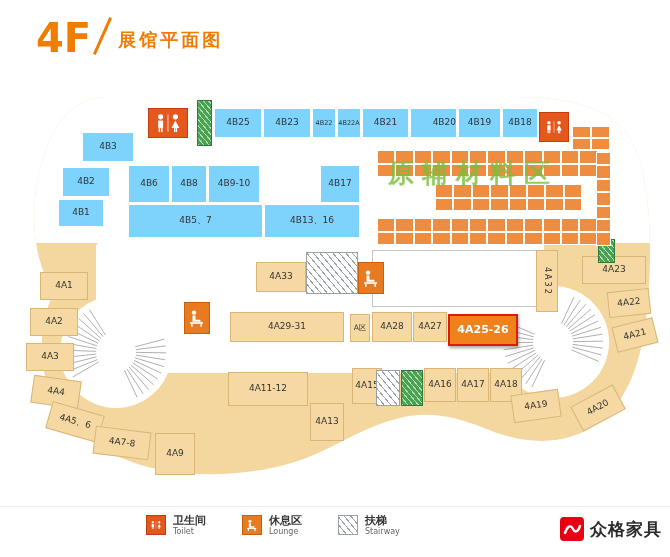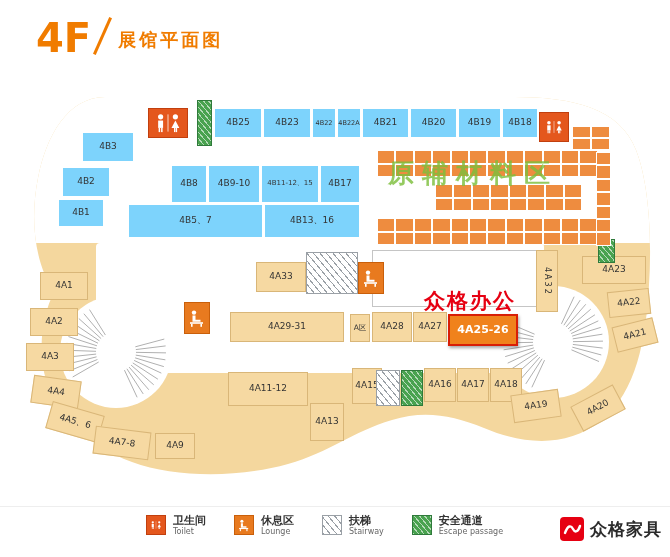--- a/index.html
+++ b/index.html
@@ -33,21 +33,21 @@
   .booth svg{width:100%;height:100%;display:block;}
 
   
   .watermark{position:absolute;left:388px;top:156px;font-size:26px;font-weight:bold;letter-spacing:8px;
       color:rgba(125,190,60,.82);z-index:4;white-space:nowrap;}
   .highlight-name{position:absolute;left:424px;top:287px;font-size:21px;font-weight:bold;letter-spacing:2px;
       color:#e60012;z-index:5;white-space:nowrap;text-shadow:0 0 2px #fff;}
 
   
   .legend-rule{position:absolute;left:0;top:506px;width:670px;height:1px;background:#eee;}
-  .legend{position:absolute;left:146px;top:514px;display:flex;gap:28px;align-items:center;}
+  .legend{position:absolute;left:146px;top:514px;display:flex;gap:36px;align-items:center;}
   .legend-item{display:flex;align-items:center;gap:7px;}
   .li{width:20px;height:20px;box-sizing:border-box;display:flex;align-items:center;justify-content:center;padding:2px;}
   .li svg{width:100%;height:100%;display:block;}
   .li.toilet{background:#e4571d;border:1px solid #c13f0e;}
   .li.lounge{background:#e87a1f;border:1px solid #c95f0a;}
   .li.stair{background:#fff;border:1px solid #9aa0a6;
       background-image:repeating-linear-gradient(50deg,#9aa0a6 0,#9aa0a6 1px,transparent 1px,transparent 5px);}
   .li.escape{background:#49a24f;border:1px solid #2f7a3b;
       background-image:repeating-linear-gradient(50deg,rgba(255,255,255,.6) 0,rgba(255,255,255,.6) 1px,transparent 1px,transparent 4px);}
   .lt .zh{font-size:11px;font-weight:bold;color:#333;line-height:1.2;}
@@ -162,21 +162,21 @@
       </div>
       <div class="booth t-teal" style="left: 312px; top: 108px; width: 24px; height: 30px; font-size: 6.5px;">
         <span>4B22</span>
       </div>
       <div class="booth t-teal" style="left: 337px; top: 108px; width: 24px; height: 30px; font-size: 6.5px;">
         <span>4B22A</span>
       </div>
       <div class="booth t-teal" style="left: 362px; top: 108px; width: 47px; height: 30px;">
         <span>4B21</span>
       </div>
-      <div class="booth t-teal" style="left: 410px; top: 108px; width: 47px; height: 30px;">
+      <div class="booth t-teal" style="left: 410px; top: 108px; width: 47px; height: 30px; justify-content: flex-end;">
         <span>4B20</span>
       </div>
       <div class="booth t-teal" style="left: 458px; top: 108px; width: 43px; height: 30px;">
         <span>4B19</span>
       </div>
       <div class="booth t-teal" style="left: 502px; top: 108px; width: 36px; height: 30px;">
         <span>4B18</span>
       </div>
       <div class="booth t-toilet" style="left: 539px; top: 112px; width: 30px; height: 30px;">
         <svg viewBox="0 0 26 16">
@@ -193,28 +193,28 @@
       </div>
       <div class="booth t-teal" style="left: 82px; top: 132px; width: 52px; height: 30px;">
         <span>4B3</span>
       </div>
       <div class="booth t-teal" style="left: 62px; top: 167px; width: 48px; height: 30px;">
         <span>4B2</span>
       </div>
       <div class="booth t-teal" style="left: 58px; top: 199px; width: 46px; height: 28px;">
         <span>4B1</span>
       </div>
+      <div class="booth t-teal" style="left: 128px; top: 165px; width: 42px; height: 38px;">
+        <span>4B6</span>
+      </div>
       <div class="booth t-teal" style="left: 171px; top: 165px; width: 36px; height: 38px;">
         <span>4B8</span>
       </div>
       <div class="booth t-teal" style="left: 208px; top: 165px; width: 52px; height: 38px;">
         <span>4B9-10</span>
-      </div>
-      <div class="booth t-teal" style="left: 261px; top: 165px; width: 58px; height: 38px; font-size: 7px;">
-        <span>4B11-12、15</span>
       </div>
       <div class="booth t-teal" style="left: 320px; top: 165px; width: 40px; height: 38px;">
         <span>4B17</span>
       </div>
       <div class="booth t-teal" style="left: 128px; top: 204px; width: 135px; height: 34px;">
         <span>4B5、7</span>
       </div>
       <div class="booth t-teal" style="left: 264px; top: 204px; width: 96px; height: 34px;">
         <span>4B13、16</span>
       </div>
@@ -271,21 +271,21 @@
       </div>
       <div class="booth t-tan" style="left: 32px; top: 378px; width: 48px; height: 28px; transform: rotate(8deg);">
         <span>4A4</span>
       </div>
       <div class="booth t-tan" style="left: 48px; top: 408px; width: 54px; height: 28px; transform: rotate(16deg);">
         <span>4A5、6</span>
       </div>
       <div class="booth t-tan" style="left: 94px; top: 429px; width: 56px; height: 28px; transform: rotate(7deg);">
         <span>4A7-8</span>
       </div>
-      <div class="booth t-tan" style="left: 155px; top: 433px; width: 40px; height: 26px;">
+      <div class="booth t-tan" style="left: 155px; top: 433px; width: 40px; height: 42px;">
         <span>4A9</span>
       </div>
       <div class="booth t-lounge" style="left: 184px; top: 302px; width: 26px; height: 32px;">
         <svg viewBox="0 0 20 18">
           <circle cx="7" cy="3.6" r="2.2" fill="#fff"></circle>
           <path d="M5.5 6.6 h3 v4.2 h5 v2 h-8 z" fill="#fff"></path>
           <rect x="3" y="13.2" width="13" height="1.6" fill="#fff"></rect>
           <rect x="4" y="14.8" width="1.6" height="3" fill="#fff"></rect>
           <rect x="13.4" y="14.8" width="1.6" height="3" fill="#fff"></rect>
         </svg>
@@ -387,21 +387,20 @@
       <div class="booth t-csmall" style="left: 596px; top: 205.6px; width: 15px; height: 13.4px;"></div>
       <div class="booth t-csmall" style="left: 596px; top: 219px; width: 15px; height: 13.4px;"></div>
       <div class="booth t-csmall" style="left: 596px; top: 232.4px; width: 15px; height: 13.4px;"></div>
       <div class="booth t-csmall" style="left: 572px; top: 126px; width: 19px; height: 12px;"></div>
       <div class="booth t-csmall" style="left: 591px; top: 126px; width: 19px; height: 12px;"></div>
       <div class="booth t-csmall" style="left: 572px; top: 138px; width: 19px; height: 12px;"></div>
       <div class="booth t-csmall" style="left: 591px; top: 138px; width: 19px; height: 12px;"></div>
     </div>
 
   <div class="watermark">原辅材料区</div>
-  <div class="highlight-name">众格办公</div>
 
   <div class="legend-rule"></div>
   <div class="legend">
     <div class="legend-item">
       <div class="li toilet">
         <svg viewBox="0 0 26 16">
             <circle cx="7" cy="3" r="2.1" fill="#fff"></circle>
             <rect x="5" y="6" width="4" height="6" fill="#fff"></rect>
             <rect x="5.4" y="12" width="1.2" height="3.4" fill="#fff"></rect>
             <rect x="7.4" y="12" width="1.2" height="3.4" fill="#fff"></rect>
@@ -432,27 +431,20 @@
         <div class="en">Lounge</div>
       </div>
     </div>
     <div class="legend-item">
       <div class="li stair"></div>
       <div class="lt">
         <div class="zh">扶梯</div>
         <div class="en">Stairway</div>
       </div>
     </div>
-    <div class="legend-item">
-      <div class="li escape"></div>
-      <div class="lt">
-        <div class="zh">安全通道</div>
-        <div class="en">Escape passage</div>
-      </div>
-    </div>
   </div>
 
   <div class="brand">
     <span class="brand-icon">
       <svg viewBox="0 0 24 24">
           <rect width="24" height="24" rx="4" fill="#e60012"></rect>
           <path d="M5 16 C8 8 11 8 13 12 C15 16 18 15 20 9" stroke="#fff" stroke-width="2.4" fill="none" stroke-linecap="round"></path>
         </svg>
     </span>
     <span class="brand-text">众格家具</span>

